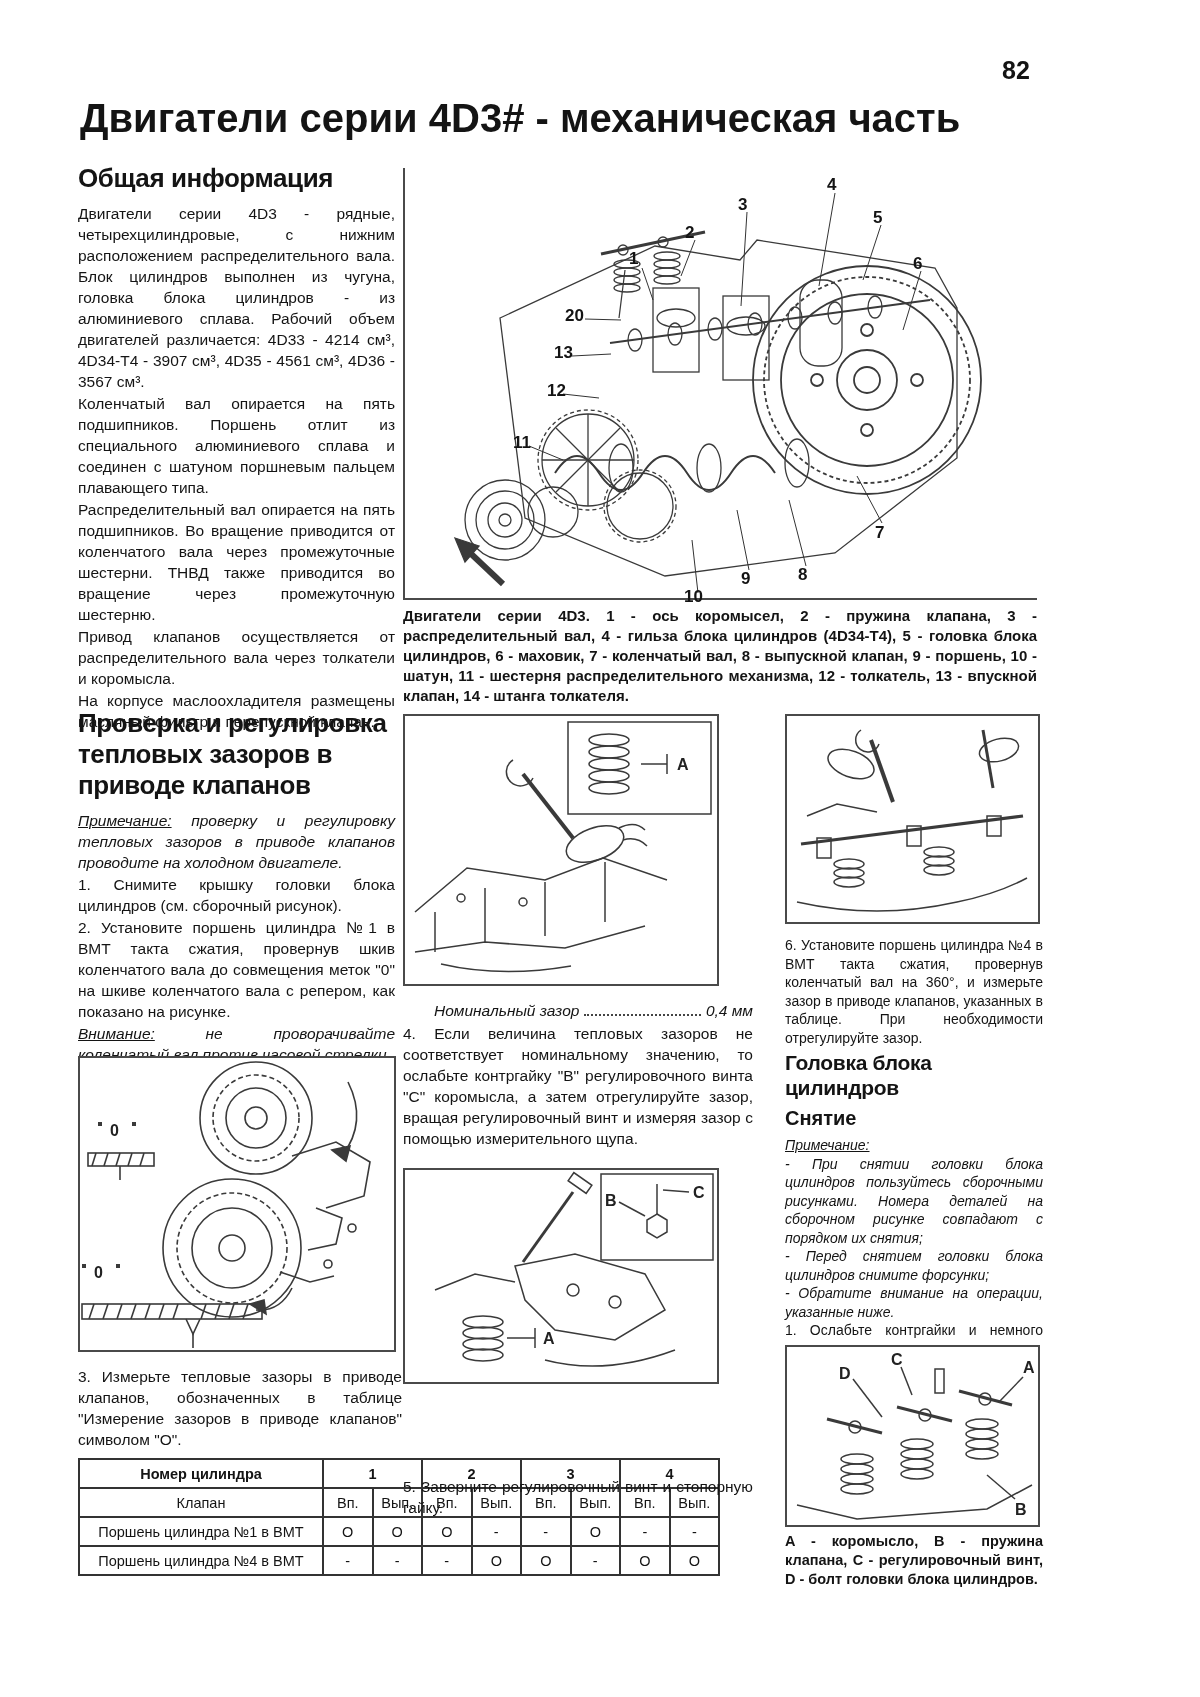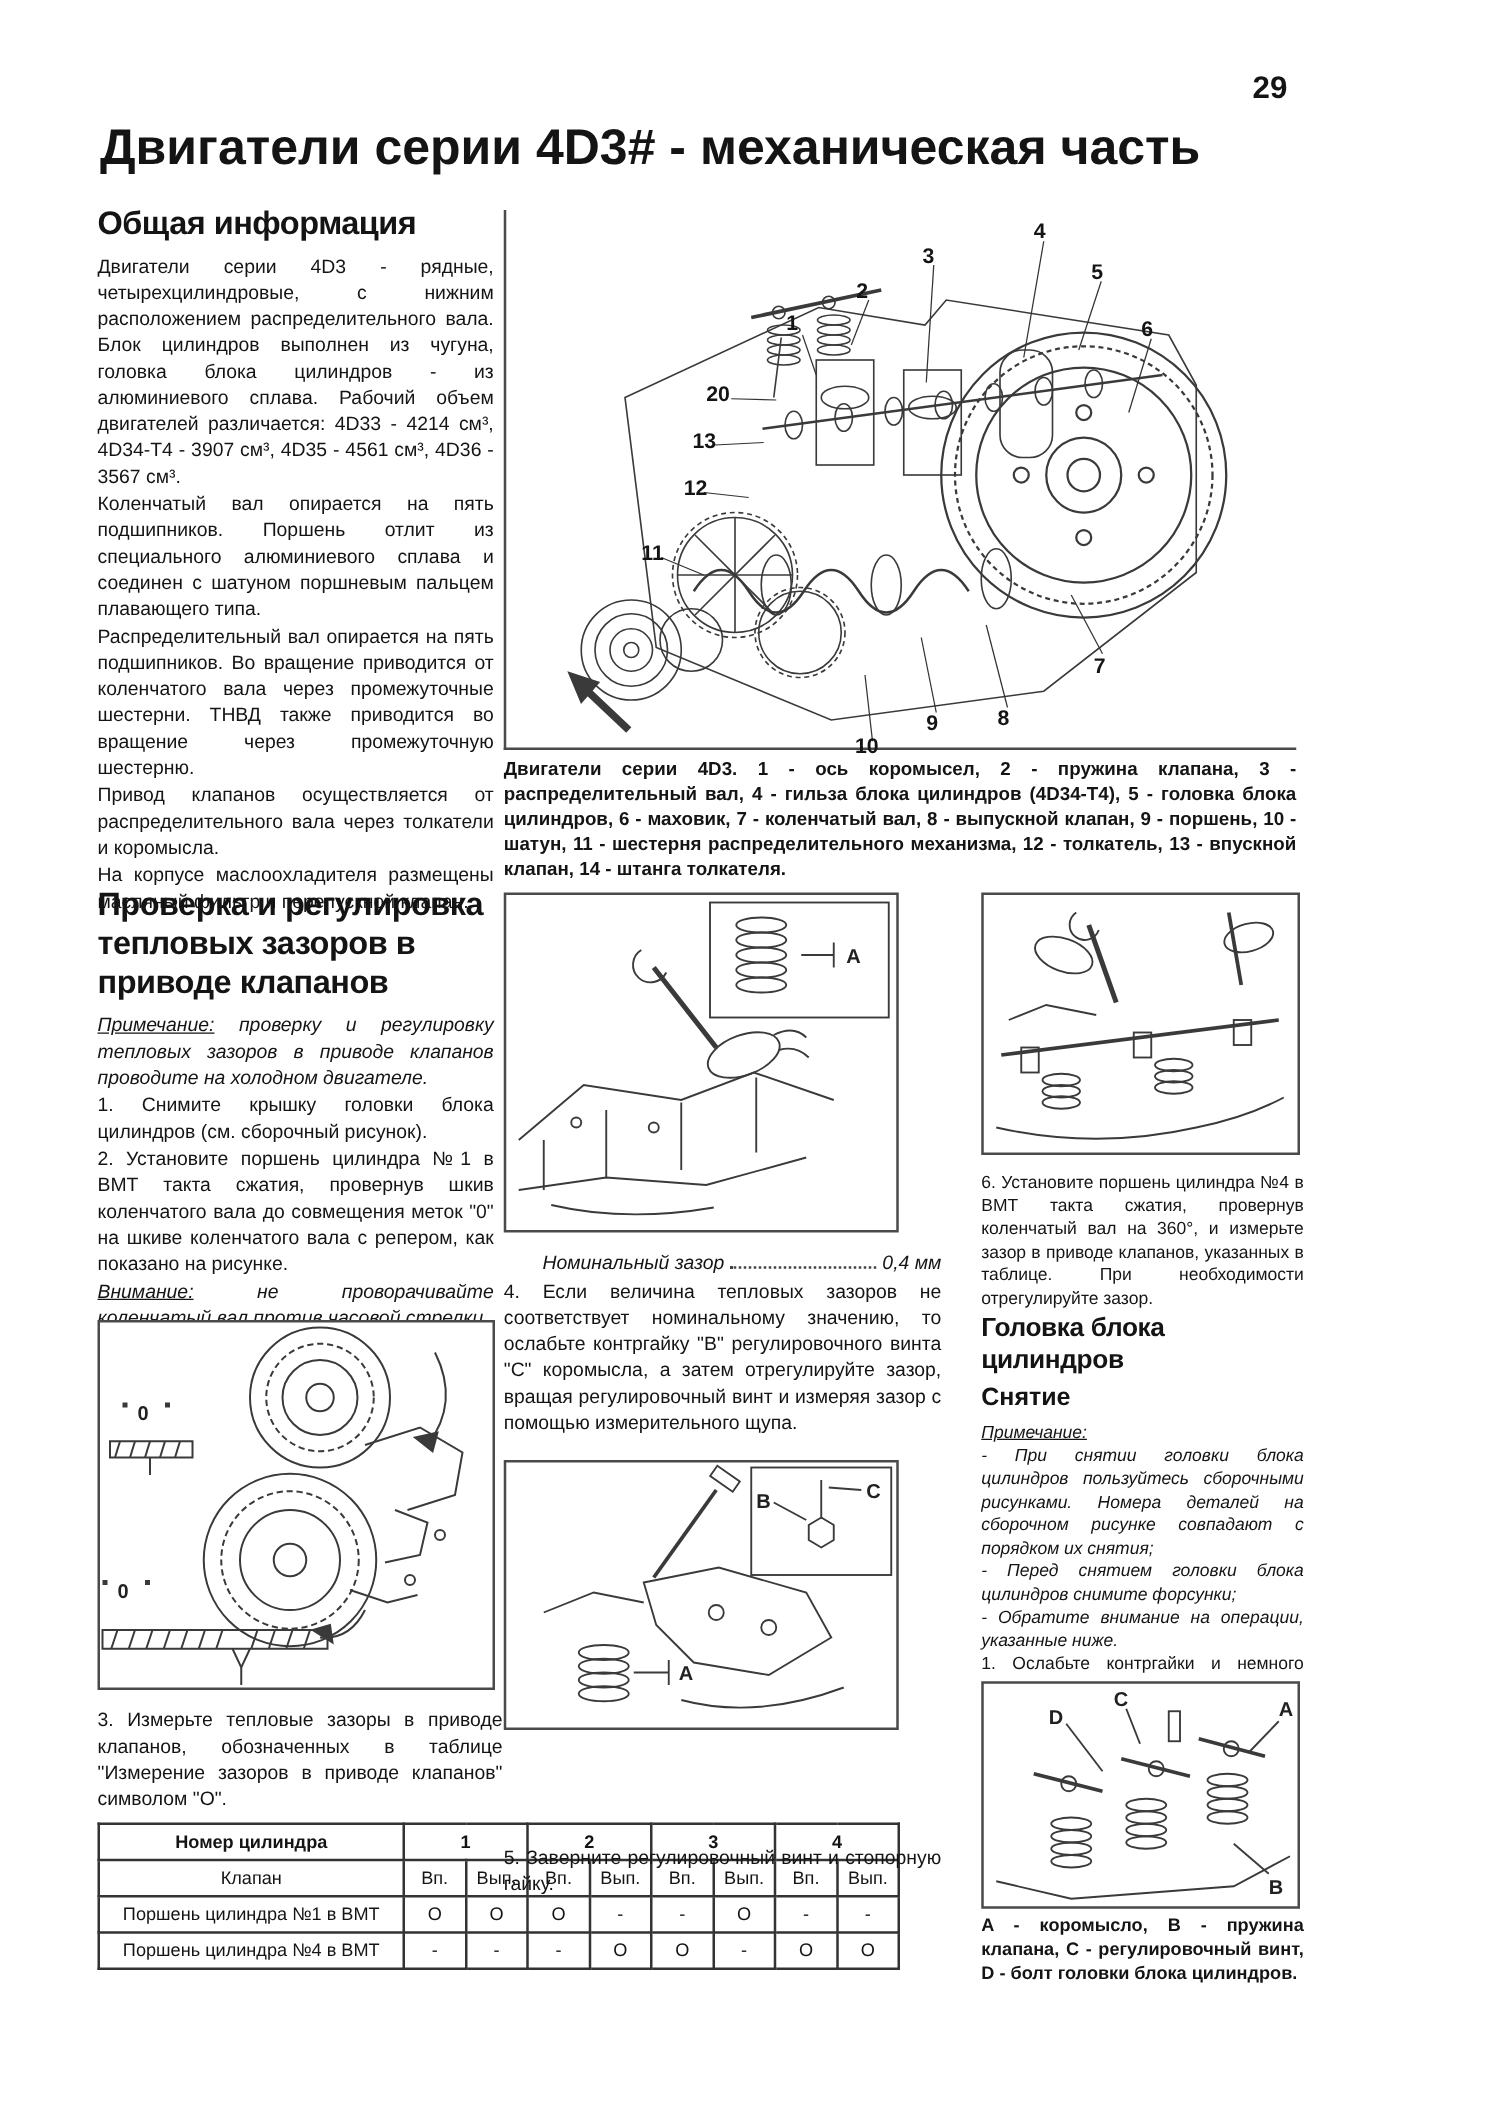--- a/index.html
+++ b/index.html
@@ -35,21 +35,21 @@
   td.rowlbl{text-align:left;padding-left:6px;}
   svg{display:block;}
   .sk{stroke:#3a3a3a;fill:none;}
   .svglbl{font-family:"Liberation Sans",sans-serif;font-weight:bold;font-size:16px;fill:#222;}
 </style>
 </head>
 <body>
 
 <div class="page">
 
-  <div class="pagenum">29</div>
+  <div class="pagenum">82</div>
   <div class="title">Двигатели серии 4D3# - механическая часть</div>
 
   <section class="abs" style="left:78px;top:163px;width:317px;">
     <h2>Общая информация</h2>
     <p class="pgap">Двигатели серии 4D3 - рядные, четырехцилиндровые, с нижним расположением распределительного вала. Блок цилиндров выполнен из чугуна, головка блока цилиндров - из алюминиевого сплава. Рабочий объем двигателей различается: 4D33 - 4214 см³, 4D34-Т4 - 3907 см³, 4D35 - 4561 см³, 4D36 - 3567 см³.</p>
     <p class="pgap">Коленчатый вал опирается на пять подшипников. Поршень отлит из специального алюминиевого сплава и соединен с шатуном поршневым пальцем плавающего типа.</p>
     <p class="pgap">Распределительный вал опирается на пять подшипников. Во вращение приводится от коленчатого вала через промежуточные шестерни. ТНВД также приводится во вращение через промежуточную шестерню.</p>
     <p class="pgap">Привод клапанов осуществляется от распределительного вала через толкатели и коромысла.</p>
     <p class="pgap">На корпусе маслоохладителя размещены масляный фильтр и перепускной клапан.</p>
   </section>

